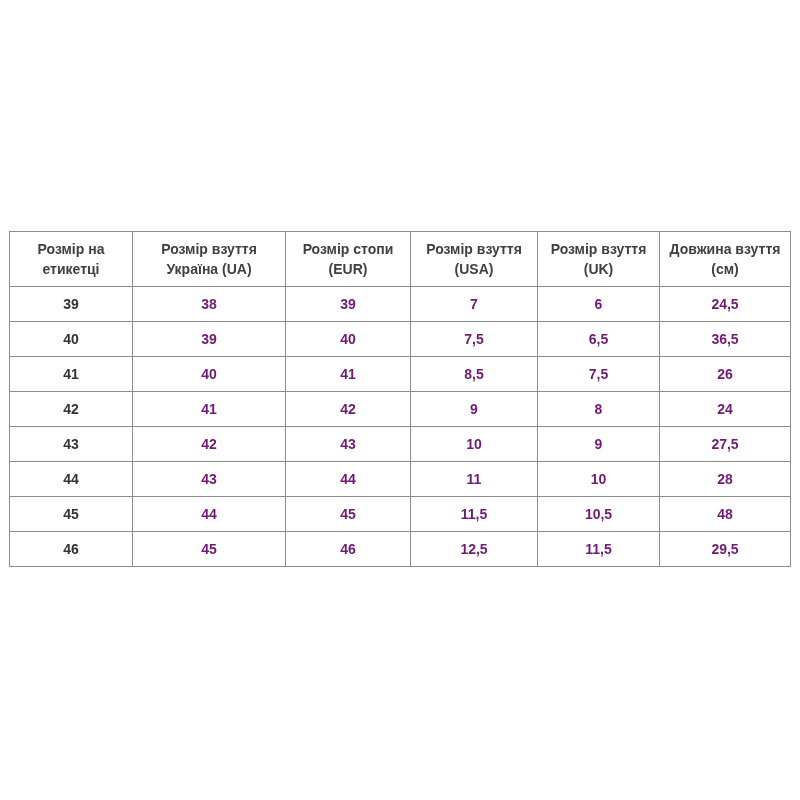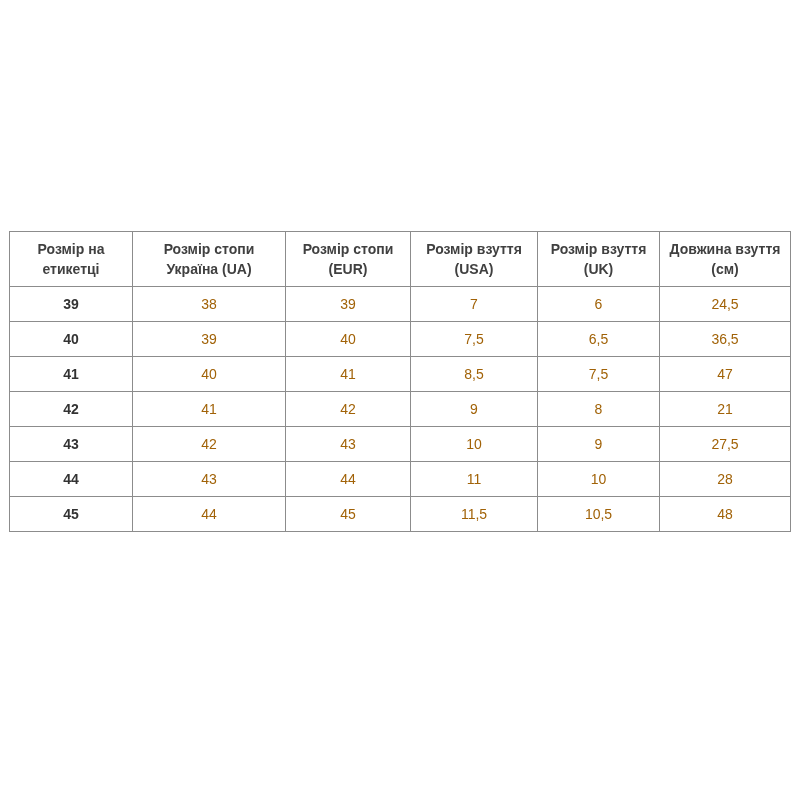--- a/index.html
+++ b/index.html
@@ -25,22 +25,22 @@
     padding: 2px 6px;
   }
   table.size-table th {
     height: 55px;
     font-weight: bold;
     color: #404040;
     line-height: 1.45;
   }
   table.size-table td {
     height: 35px;
-    color: #a16207;
-    font-weight: normal;
+    color: #701a75;
+    font-weight: bold;
   }
   table.size-table td.row-label {
     font-weight: bold;
     color: #333333;
   }
 </style>
 </head>
 <body>
 
 <div class="page">
@@ -49,21 +49,21 @@
         <col style="width: 123px;">
         <col style="width: 153px;">
         <col style="width: 125px;">
         <col style="width: 127px;">
         <col style="width: 122px;">
         <col style="width: 131px;">
       </colgroup>
     <thead>
       <tr>
         <th>Розмір на етикетці</th>
-        <th>Розмір стопи Україна (UA)</th>
+        <th>Розмір взуття Україна (UA)</th>
         <th>Розмір стопи (EUR)</th>
         <th>Розмір взуття (USA)</th>
         <th>Розмір взуття (UK)</th>
         <th>Довжина взуття (см)</th>
       </tr>
     </thead>
     <tbody>
         <tr>
           <td class="row-label">39</td>
           <td>38</td>
@@ -79,29 +79,29 @@
           <td>7,5</td>
           <td>6,5</td>
           <td>36,5</td>
         </tr>
         <tr>
           <td class="row-label">41</td>
           <td>40</td>
           <td>41</td>
           <td>8,5</td>
           <td>7,5</td>
-          <td>47</td>
+          <td>26</td>
         </tr>
         <tr>
           <td class="row-label">42</td>
           <td>41</td>
           <td>42</td>
           <td>9</td>
           <td>8</td>
-          <td>21</td>
+          <td>24</td>
         </tr>
         <tr>
           <td class="row-label">43</td>
           <td>42</td>
           <td>43</td>
           <td>10</td>
           <td>9</td>
           <td>27,5</td>
         </tr>
         <tr>
@@ -113,15 +113,23 @@
           <td>28</td>
         </tr>
         <tr>
           <td class="row-label">45</td>
           <td>44</td>
           <td>45</td>
           <td>11,5</td>
           <td>10,5</td>
           <td>48</td>
         </tr>
+        <tr>
+          <td class="row-label">46</td>
+          <td>45</td>
+          <td>46</td>
+          <td>12,5</td>
+          <td>11,5</td>
+          <td>29,5</td>
+        </tr>
       </tbody>
   </table>
 </div>
 
 </body></html>

